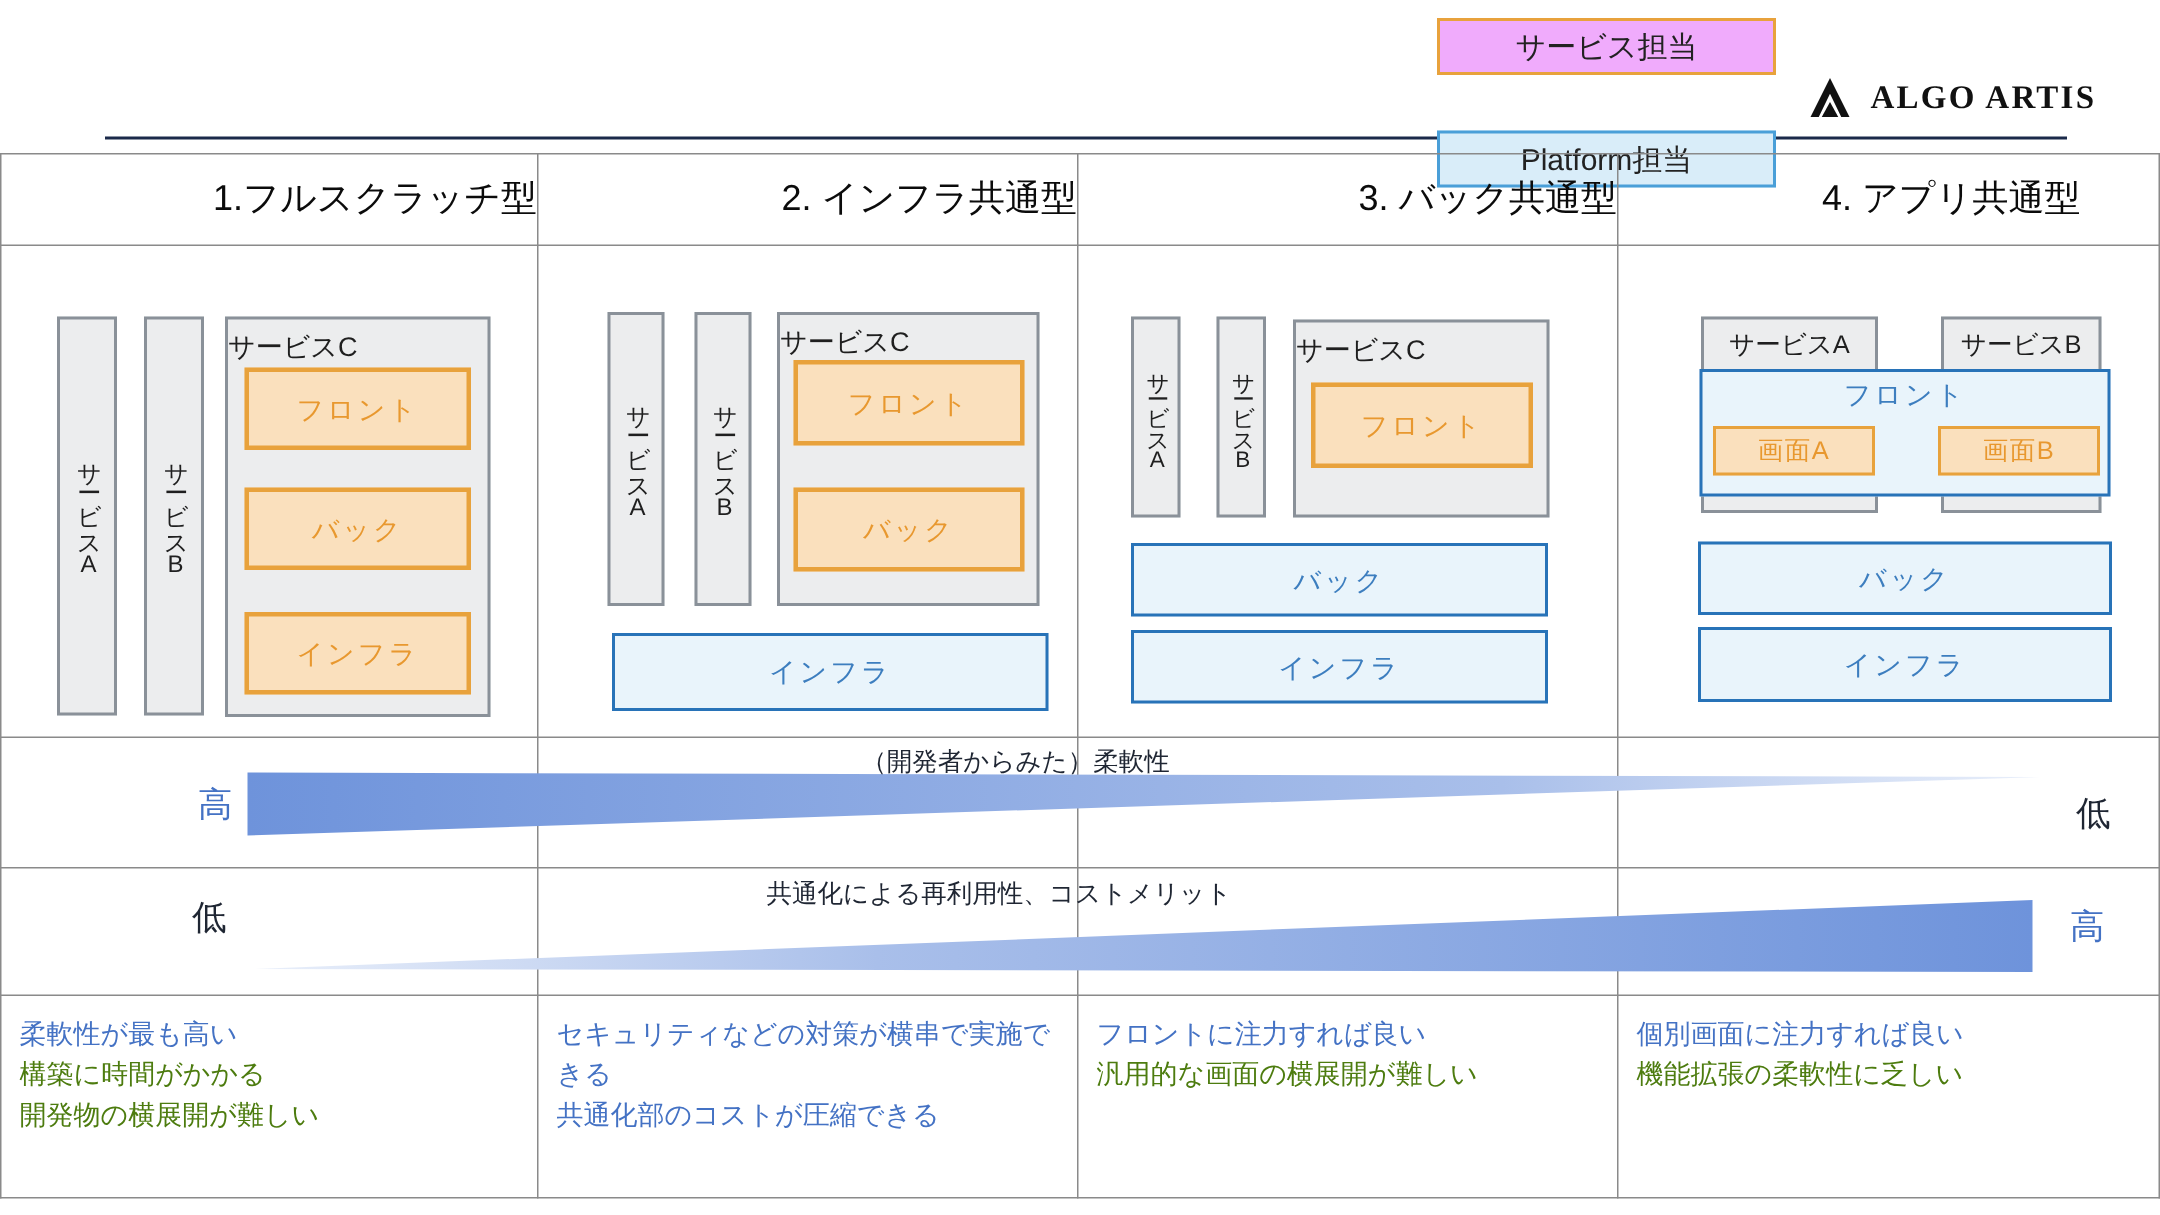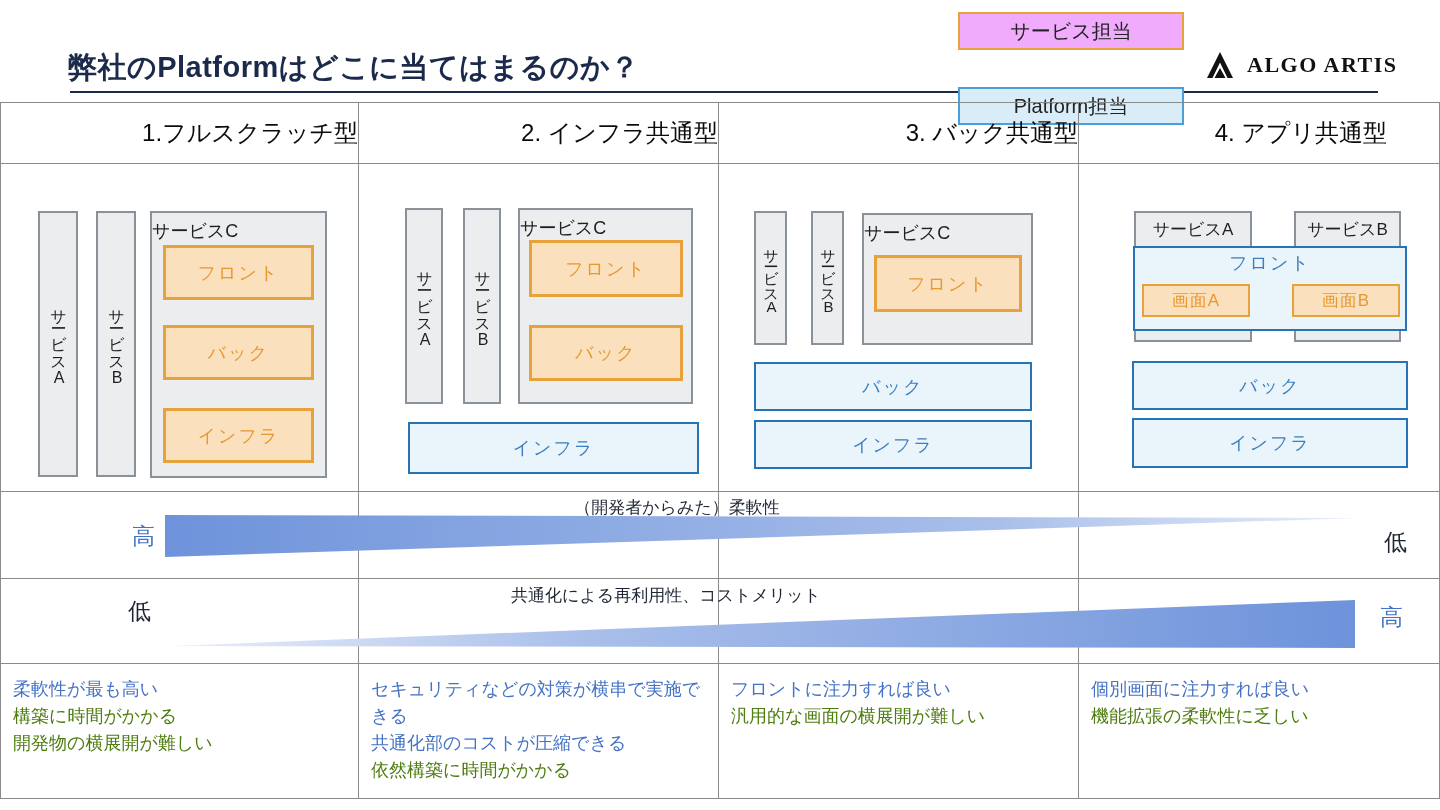--- a/index.html
+++ b/index.html
@@ -39,21 +39,20 @@
   .note-cell{position:absolute;top:663px;height:135px;box-sizing:border-box;padding:13px 8px 0 13px;font-size:18px;line-height:1.5;font-weight:500;}
   .note-line{display:block;}
   .pro{color:#4472c4;}
   .con{color:#4d7c0f;}
 </style>
 </head>
 <body>
 
 <div class="canvas">
 
-  <div class="page-title">弊社のPlatformはどこに当てはまるのか？</div>
   <div class="title-underline"></div>
 
   <div class="legend-badge legend-service">
     <span>サービス担当</span>
   </div>
   <div class="legend-badge legend-platform">
     <span>Platform担当</span>
   </div>
 
   <div class="logo">
@@ -163,21 +162,20 @@
   <div class="axis-end axis-blue" style="left:1380px;top:602px">高</div>
 
   <div class="note-cell" style="left:0;width:358px">
     <span class="note-line pro">柔軟性が最も高い</span>
     <span class="note-line con">構築に時間がかかる</span>
     <span class="note-line con">開発物の横展開が難しい</span>
   </div>
   <div class="note-cell" style="left:358px;width:360px">
     <span class="note-line pro">セキュリティなどの対策が横串で実施できる</span>
     <span class="note-line pro">共通化部のコストが圧縮できる</span>
-    <span class="note-line con">依然構築に時間がかかる</span>
   </div>
   <div class="note-cell" style="left:718px;width:360px">
     <span class="note-line pro">フロントに注力すれば良い</span>
     <span class="note-line con">汎用的な画面の横展開が難しい</span>
   </div>
   <div class="note-cell" style="left:1078px;width:362px">
     <span class="note-line pro">個別画面に注力すれば良い</span>
     <span class="note-line con">機能拡張の柔軟性に乏しい</span>
   </div>
 

